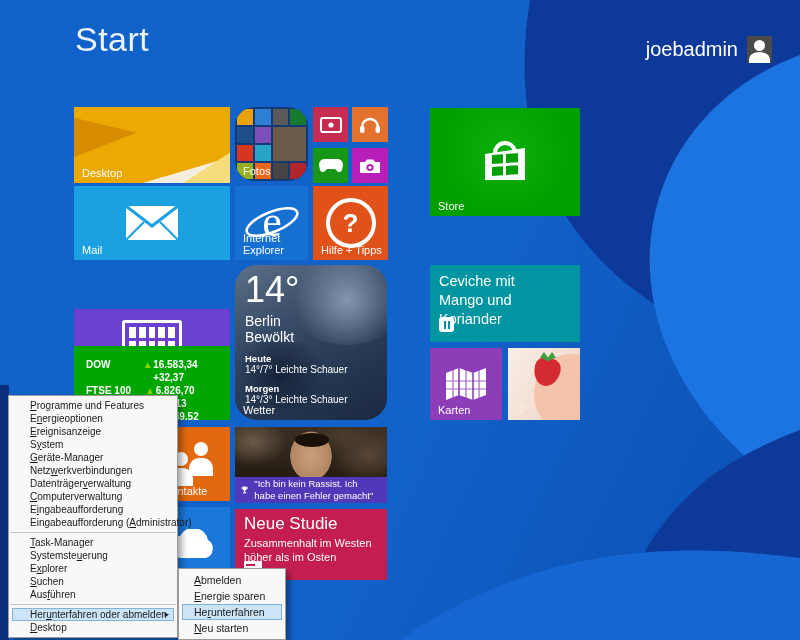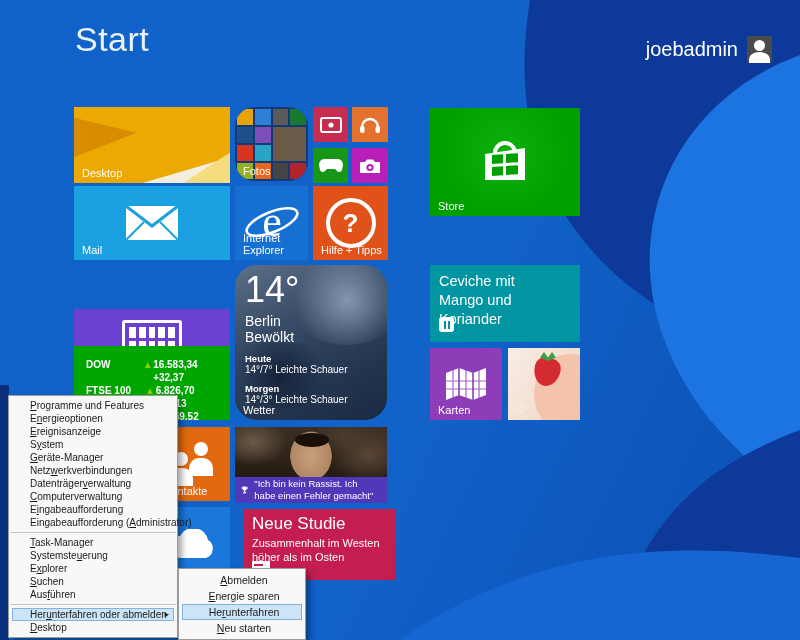--- a/index.html
+++ b/index.html
@@ -35,21 +35,21 @@
   .t-mail{background:#1ba1e2;}
   .t-ie{background:#1670d2;}
   .t-hilfe{background:#e0521a;}
   .t-kalender{background:#6b3fd0;margin-top:44px;}
   .t-finanzen{background:#00a600;}
   .t-store{background:radial-gradient(circle at 50% 40%,#0cb00c 0%,#009f00 70%);}
   .t-ceviche{background:#0095a0;}
   .t-karten{background:#8e3db8;}
   .t-kontakte{background:#e2690f;}
   .t-skydrive{background:#1a78dc;}
-  .t-studie{background:#c41e50;margin-left:8px;}
+  .t-studie{background:#c41e50;}
   .t-wetter{background:linear-gradient(155deg,#5c7089 0%,#394d68 35%,#243650 70%,#1b2a42 100%);border-radius:22px;}
   .t-wetter .cloud1{position:absolute;right:-20px;top:-10px;width:120px;height:90px;border-radius:50%;
     background:radial-gradient(circle,#8497ae 0%,rgba(132,151,174,0) 70%);}
   .t-wetter .cloud2{position:absolute;left:-10px;bottom:10px;width:110px;height:70px;border-radius:50%;
     background:radial-gradient(circle,#16233a 0%,rgba(22,35,58,0) 70%);}
   .t-news{background:#2a2119;}
   .news-photo{position:absolute;left:0;top:0;right:0;height:50px;
     background:
       radial-gradient(ellipse 34px 40px at 50% 58%,#c9a07e 0%,#b08662 60%,rgba(0,0,0,0) 62%),
       radial-gradient(ellipse 50px 34px at 12% 30%,#6b5a48 0%,rgba(0,0,0,0) 70%),
@@ -388,20 +388,20 @@
       <div class="menu-item"><span class="mi-label"><u>T</u>ask-Manager</span></div>
       <div class="menu-item"><span class="mi-label">Systemste<u>u</u>erung</span></div>
       <div class="menu-item"><span class="mi-label">E<u>x</u>plorer</span></div>
       <div class="menu-item"><span class="mi-label"><u>S</u>uchen</span></div>
       <div class="menu-item"><span class="mi-label">Aus<u>f</u>ühren</span></div>
       <div class="menu-sep"></div>
       <div class="menu-item highlight"><span class="mi-label">Her<u>u</u>nterfahren oder abmelden</span><span class="mi-arrow">▸</span></div>
       <div class="menu-item"><span class="mi-label"><u>D</u>esktop</span></div>
     </div>
 
-  <div class="ctx-menu" id="submenu" style="left:178px;top:568px;width:128px;text-align:center;">
+  <div class="ctx-menu" id="submenu" style="left:178px;top:568px;width:108px;">
       <div class="menu-item"><span class="mi-label"><u>A</u>bmelden</span></div>
       <div class="menu-item"><span class="mi-label"><u>E</u>nergie sparen</span></div>
       <div class="menu-item highlight"><span class="mi-label">He<u>r</u>unterfahren</span></div>
       <div class="menu-item"><span class="mi-label"><u>N</u>eu starten</span></div>
     </div>
 
 </div>
 
 </body></html>

